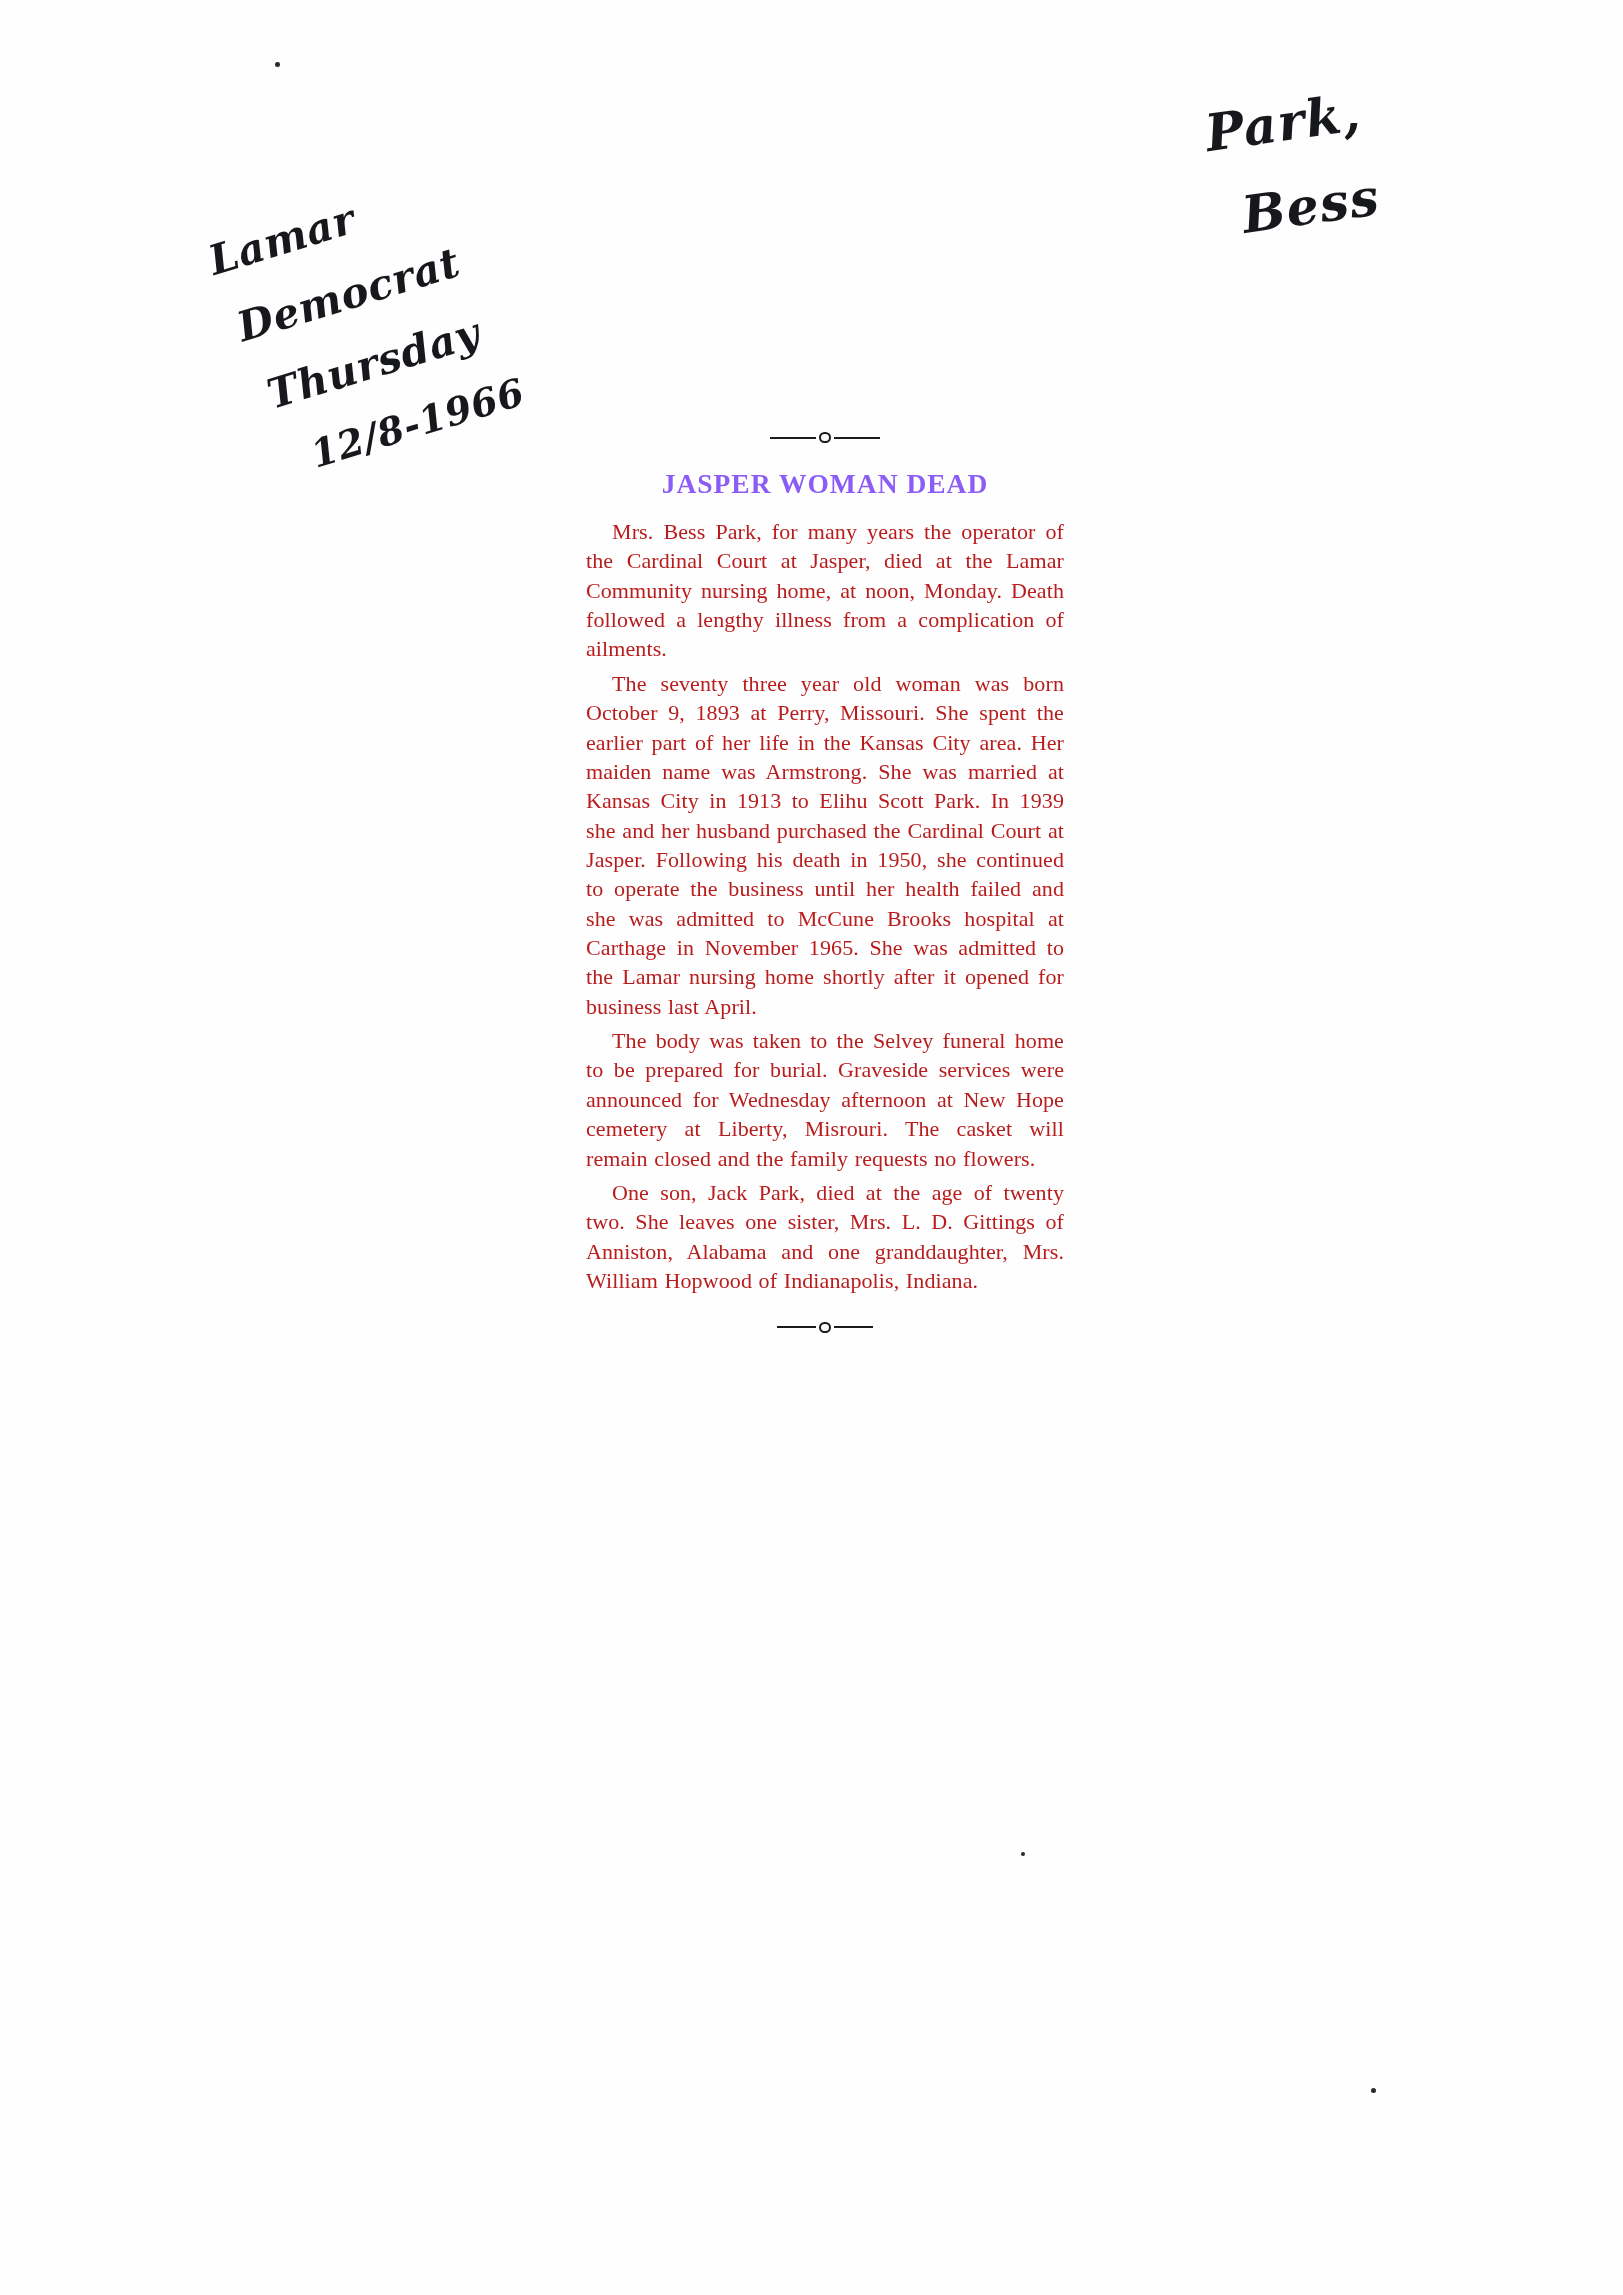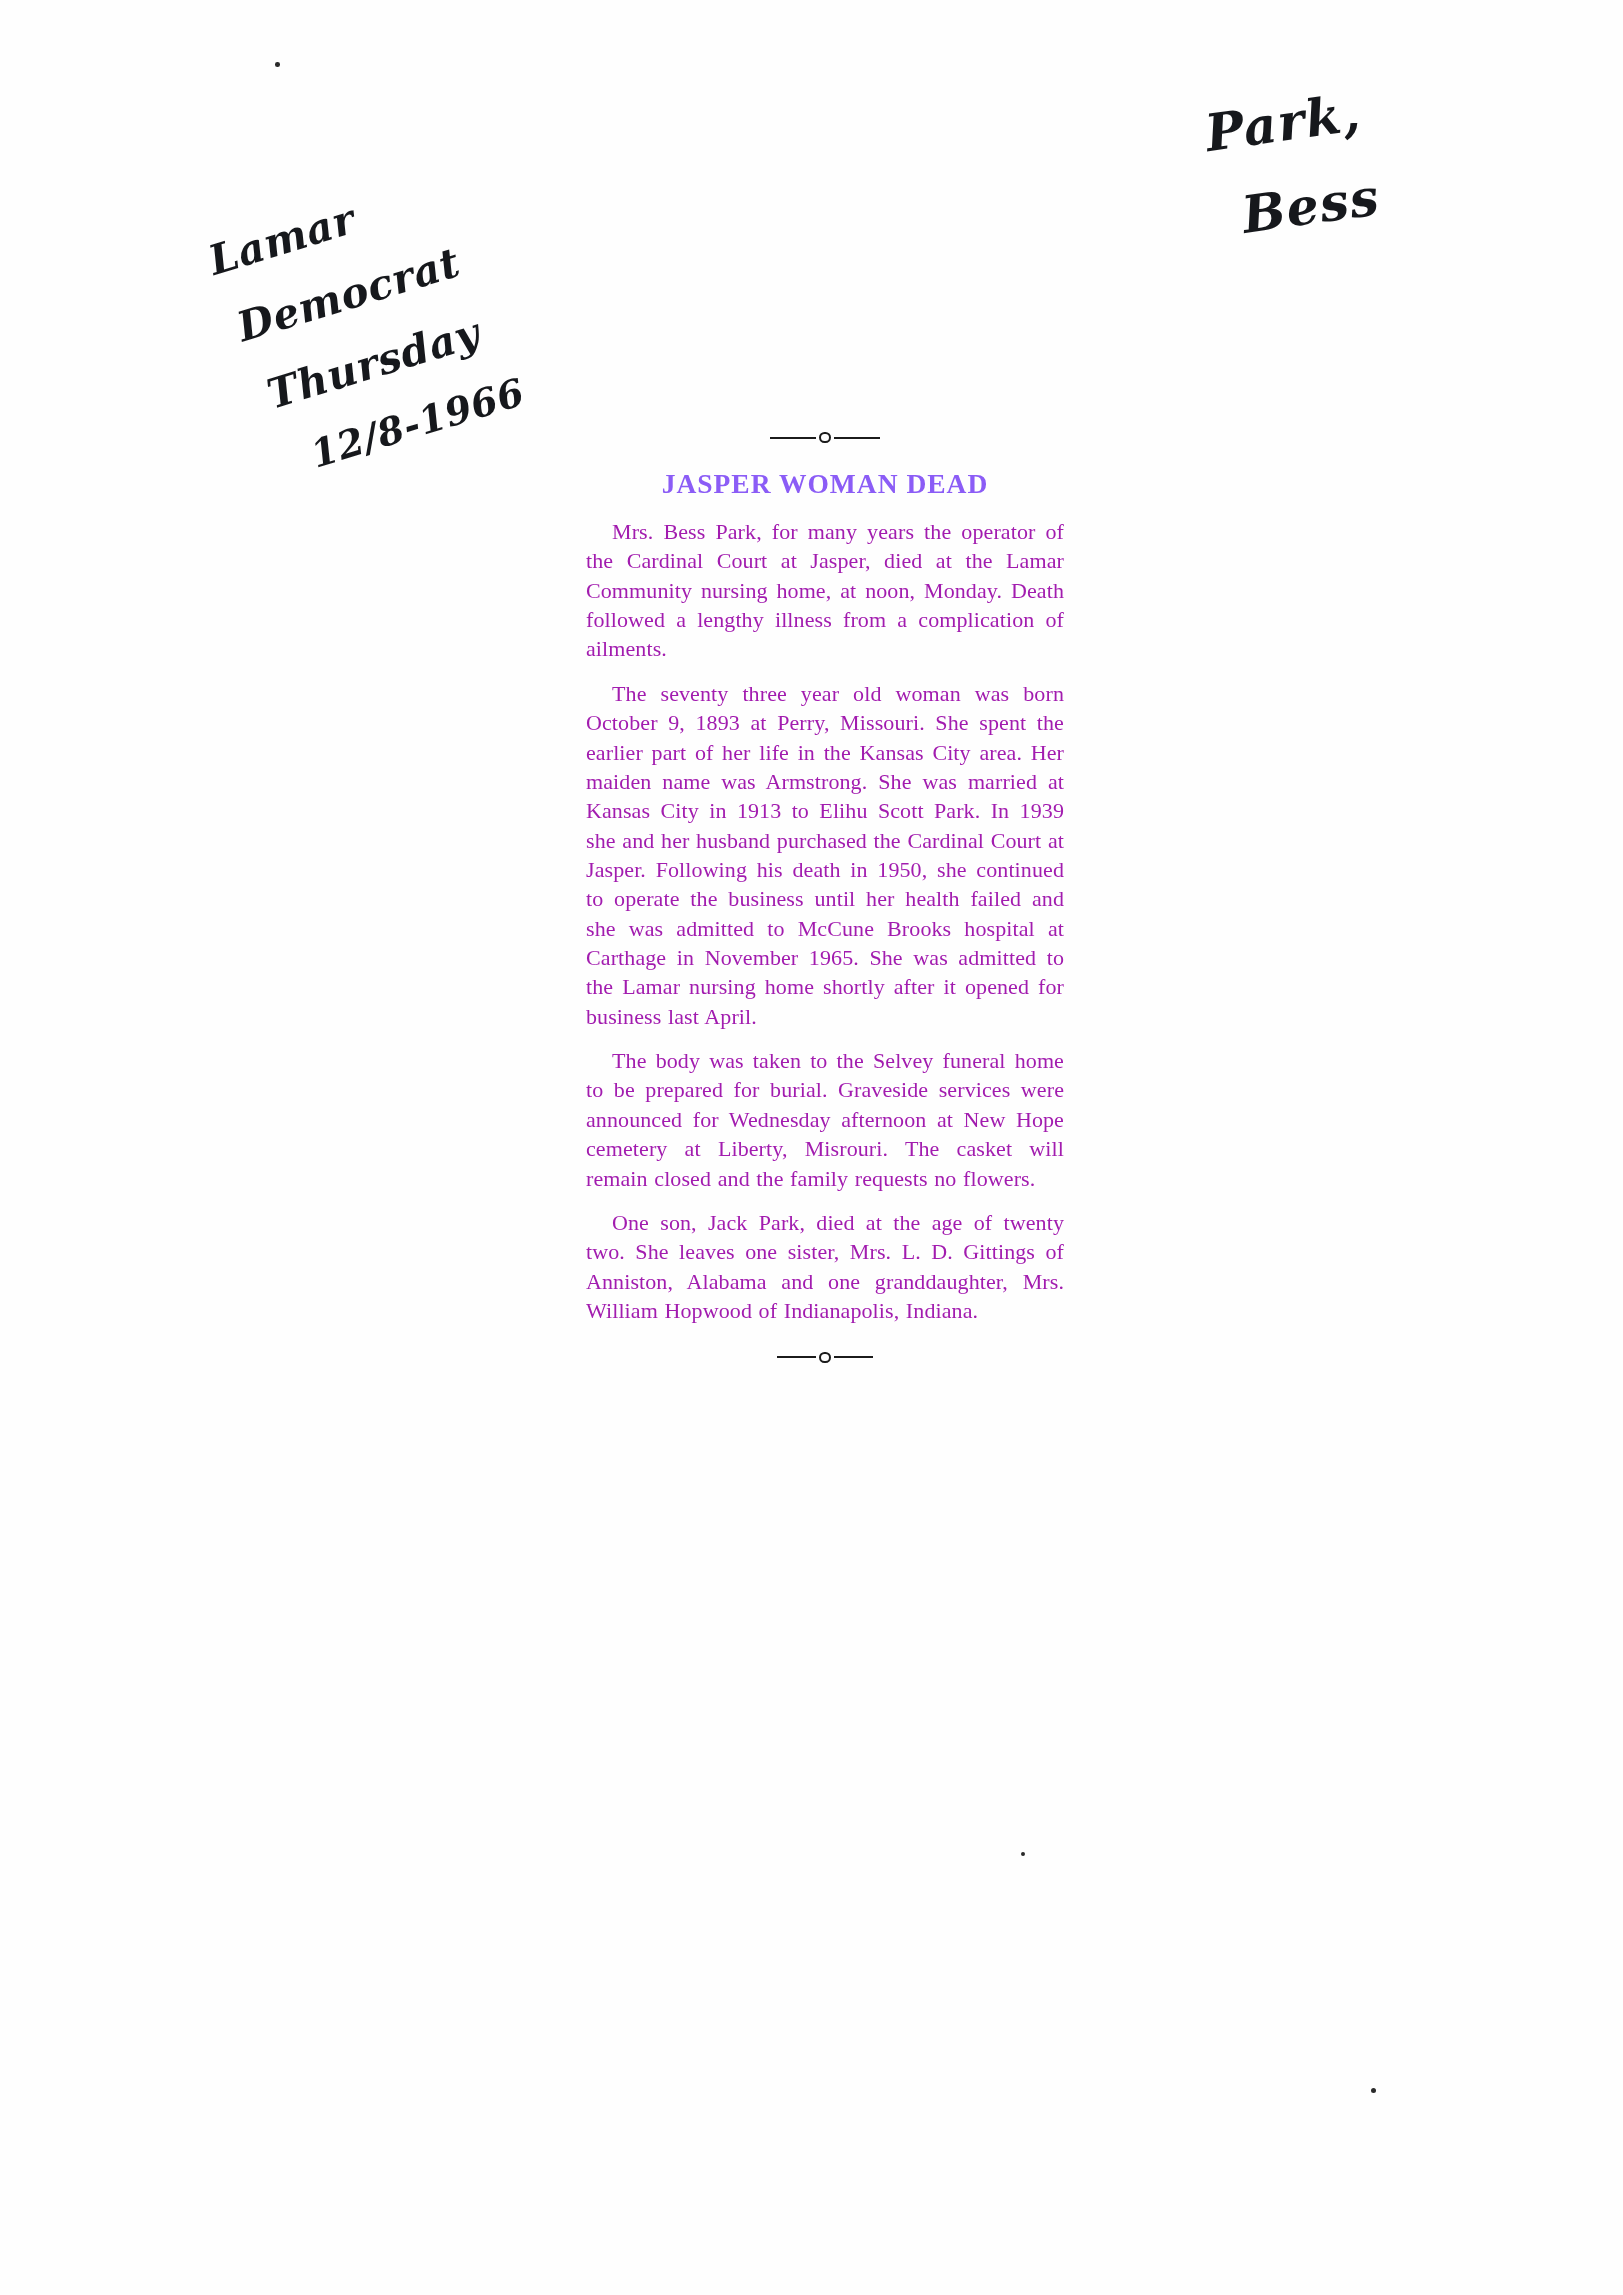--- a/index.html
+++ b/index.html
@@ -107,30 +107,30 @@
     letter-spacing: 1px;
     margin: 21px 0 17px 0;
     color: #8b5cf6;
   }
 
   .article {
     font-family: "Liberation Serif", serif;
     font-size: 22px;
     line-height: 1.335;
     text-align: justify;
-    color: #a21caf;
+    color: #b91c1c;
     letter-spacing: 0.1px;
     word-spacing: 1px;
   }
   .article p {
     margin: 0 0 0 0;
     text-indent: 26px;
     hyphens: manual;
   }
-  .article p + p { margin-top: 15px; }
+  .article p + p { margin-top: 5px; }
   .speck {
     position: absolute;
     background: #2a2a2a;
     border-radius: 50%;
   }
 </style>
 </head>
 <body>
 
 <div class="page">

